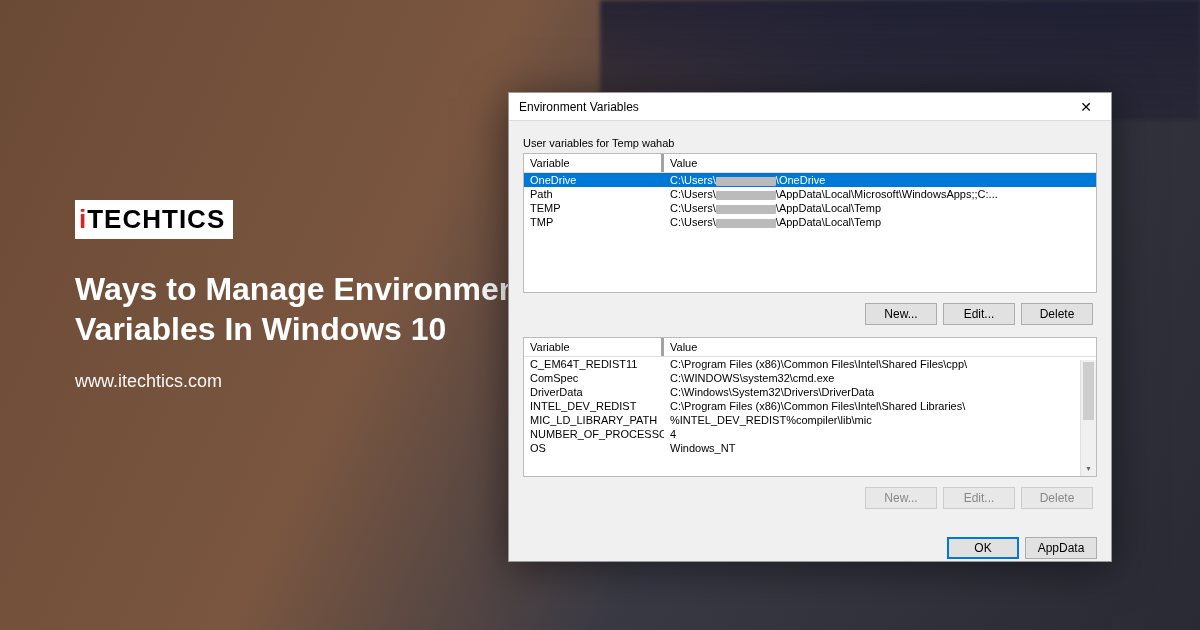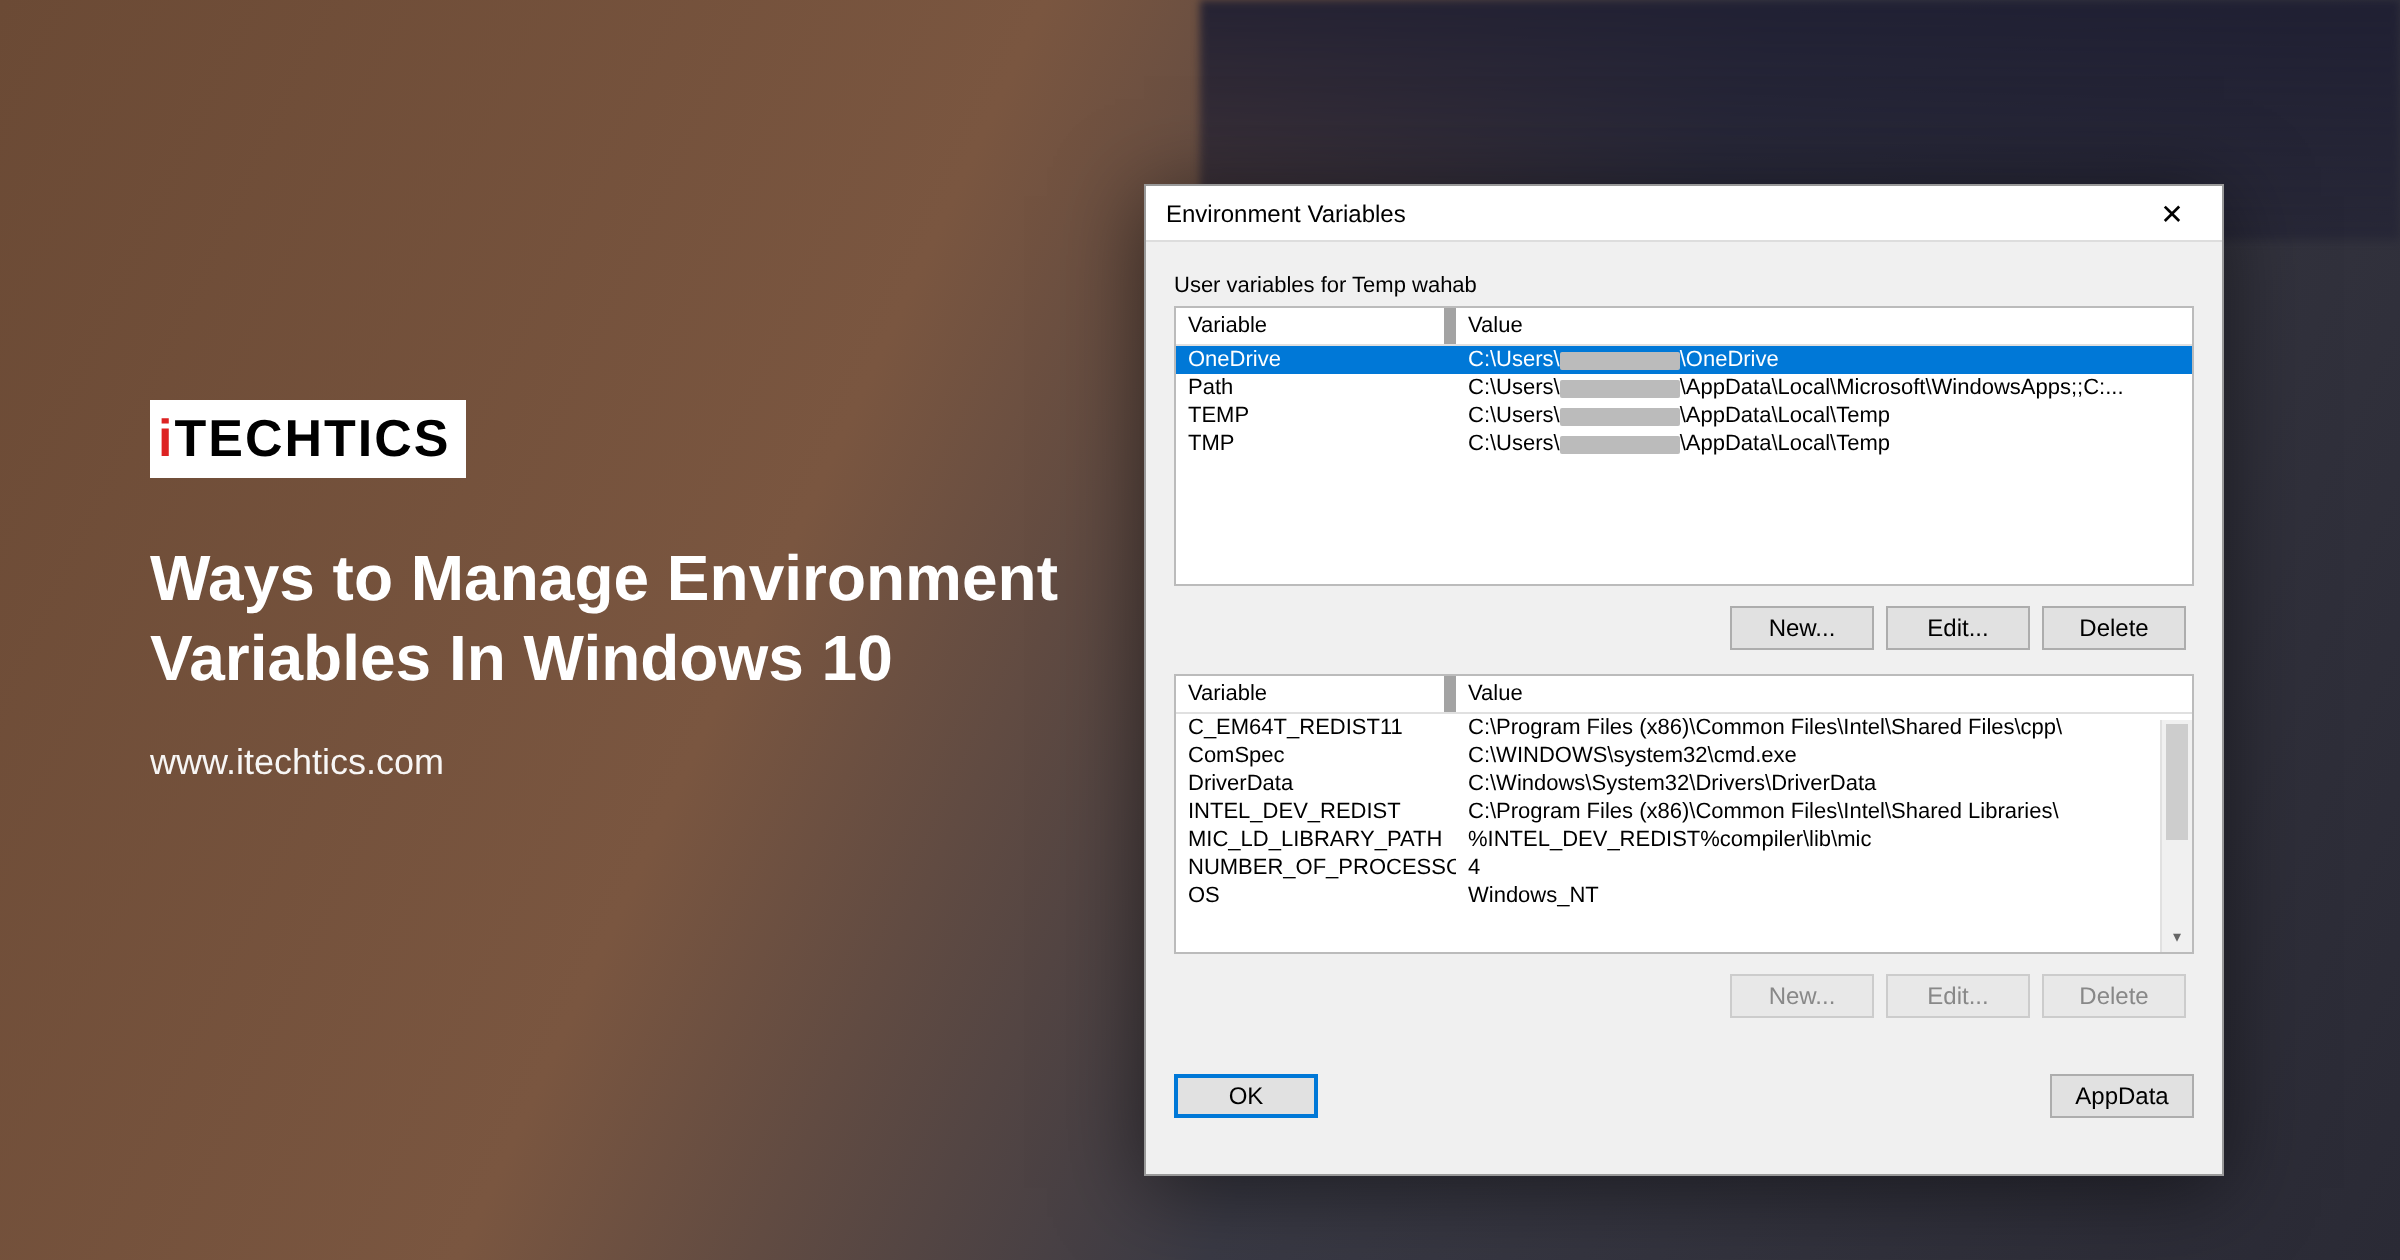--- a/index.html
+++ b/index.html
@@ -5,42 +5,42 @@
     * { margin: 0; padding: 0; box-sizing: border-box; }
     body { width: 1200px; height: 630px; overflow: hidden; font-family: "Segoe UI", Arial, sans-serif; position: relative; }
     .bg { position: absolute; inset: 0; background: linear-gradient(115deg, #6b4a35 0%, #7a5640 35%, #3a3a45 60%, #2a2a35 100%); }
     .bg::before { content: ""; position: absolute; top: 0; right: 0; width: 600px; height: 120px; background: linear-gradient(180deg, rgba(30,30,50,0.9), rgba(30,30,50,0.5)); filter: blur(2px); }
     .left { position: absolute; left: 75px; top: 200px; width: 480px; color: #fff; }
     .logo { display: inline-block; background: #fff; padding: 4px 8px 4px 4px; margin-bottom: 30px; }
     .logo-text { font-size: 26px; font-weight: 900; color: #000; letter-spacing: 1px; }
     .logo-i { color: #d22; font-weight: 900; }
     .headline { font-size: 32px; font-weight: 700; line-height: 1.25; margin-bottom: 22px; }
     .url { font-size: 18px; font-weight: 300; opacity: 0.95; }
-    .dialog { position: absolute; right: 88px; top: 92px; width: 540px; background: #f0f0f0; border: 1px solid #999; box-shadow: 0 6px 40px rgba(0,0,0,0.5); }
+    .dialog { position: absolute; right: 88px; top: 92px; width: 604px; background: #f0f0f0; border: 1px solid #999; box-shadow: 0 6px 40px rgba(0,0,0,0.5); }
     .titlebar { background: #fff; border-bottom: 1px solid #ddd; display: flex; align-items: center; height: 28px; padding: 0 6px 0 10px; font-size: 12px; }
     .titlebar-title { flex: 1; }
     .close-btn { width: 38px; height: 24px; display: flex; align-items: center; justify-content: center; font-size: 14px; cursor: default; }
     .dialog-body { padding: 10px 14px 12px; font-size: 11px; }
     .section-label { margin: 6px 0 4px; }
     .list-box { background: #fff; border: 1px solid #bbb; height: 140px; overflow: hidden; position: relative; }
     .list-box.sysbox { height: 140px; }
     .list-header { display: flex; background: #fff; border-bottom: 1px solid #e0e0e0; font-size: 11px; }
-    .list-header .col-var { width: 140px; padding: 3px 6px; border-right: 6px solid #a3a3a3; }
+    .list-header .col-var { width: 140px; padding: 3px 6px; border-right: 3px solid #a3a3a3; }
     .list-header .col-val { flex: 1; padding: 3px 6px; }
     .list-rows { }
     .list-row { display: flex; font-size: 11px; }
     .list-row .col-var { width: 140px; padding: 1px 6px; white-space: nowrap; overflow: hidden; }
     .list-row .col-val { flex: 1; padding: 1px 6px; white-space: nowrap; overflow: hidden; }
     .list-row.selected { background: #0078d7; color: #fff; }
     .redact { display: inline-block; width: 60px; height: 9px; background: #bbb; vertical-align: middle; border-radius: 1px; }
     .btn-row { display: flex; justify-content: flex-end; gap: 6px; margin: 10px 4px 12px; }
     .winbtn { min-width: 72px; height: 22px; background: #e1e1e1; border: 1px solid #adadad; font-size: 12px; padding: 0 10px; cursor: default; }
     .winbtn.disabled { color: #888; background: #e8e8e8; border-color: #ccc; }
     .winbtn.primary { border: 2px solid #0078d7; background: #e1e1e1; }
-    .bottom-row { display: flex; justify-content: space-between; gap: 6px; padding: 4px 14px 28px; }
+    .bottom-row { display: flex; justify-content: flex-end; gap: 6px; padding: 4px 14px 2px; }
     .scrollbar { position: absolute; right: 0; top: 22px; bottom: 0; width: 16px; background: #f0f0f0; border-left: 1px solid #e0e0e0; }
     .scroll-thumb { position: absolute; left: 2px; right: 2px; top: 2px; height: 58px; background: #cdcdcd; }
     .scroll-arrow-up { position: absolute; top: 0; left: 0; right: 0; height: 16px; display: flex; align-items: center; justify-content: center; font-size: 8px; color: #666; }
     .scroll-arrow-down { position: absolute; bottom: 0; left: 0; right: 0; height: 16px; display: flex; align-items: center; justify-content: center; font-size: 8px; color: #666; }
     .sysbox .list-rows { padding-right: 16px; }
   </style>
 </head>
 <body>
 
 <div class="bg"></div>

